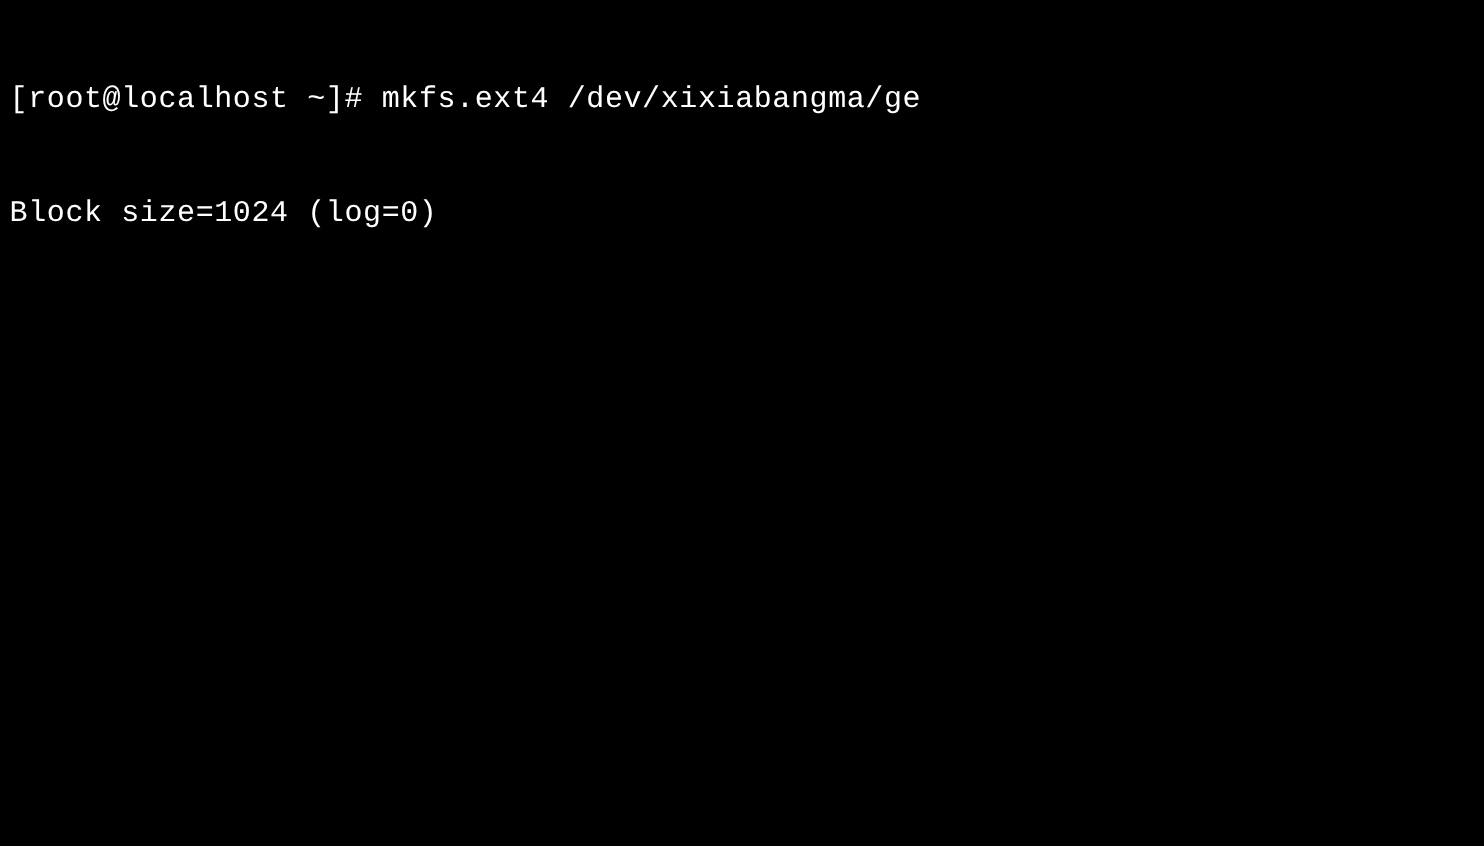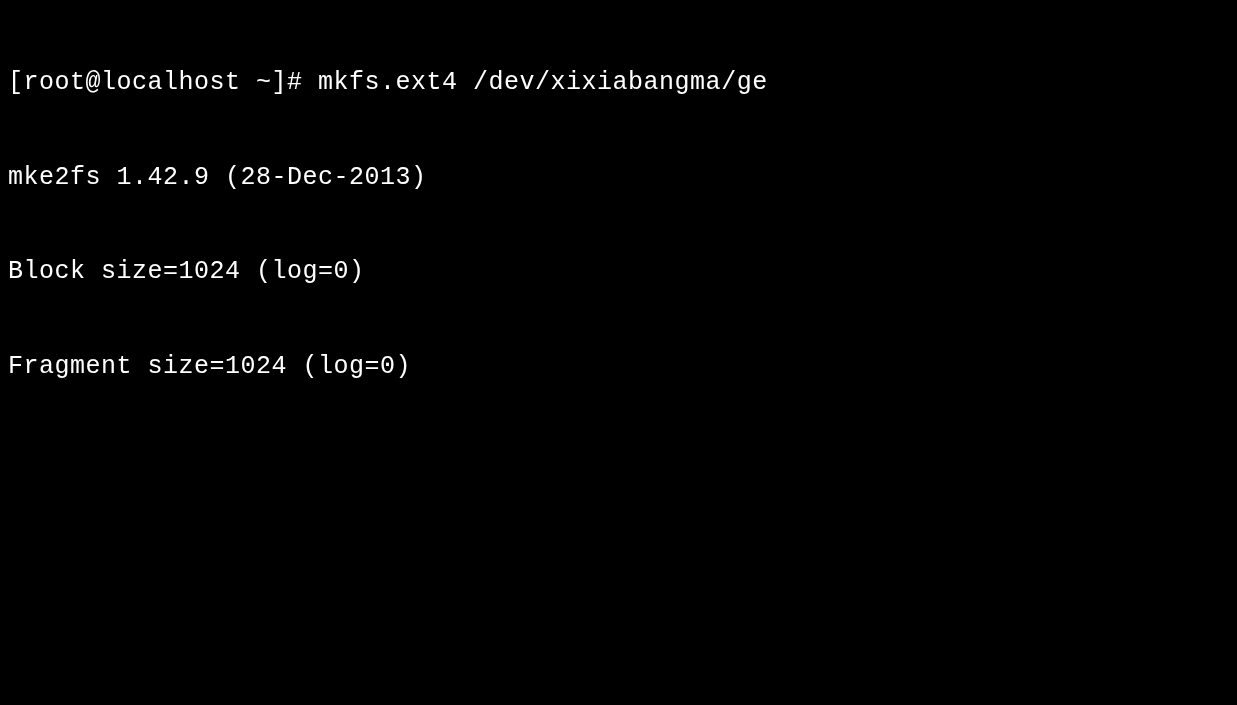--- a/index.html
+++ b/index.html
@@ -22,23 +22,21 @@
     .line {
       display: block;
       font-family: Liberation Mono, monospace;
     }
   </style>
 </head>
 <body>
 
 <div class="terminal">
   <span class="line"><span>[root@localhost ~]# </span><span>mkfs.ext4 /dev/xixiabangma/ge</span></span>
-  <span class="line">mke2fs 1.42.9 (28-Dec-2013)</span>
   <span class="line">Block size=1024 (log=0)</span>
-  <span class="line">Fragment size=1024 (log=0)</span>
   
   
   
   
   
   
   
   
   
   <span class="line"></span>

